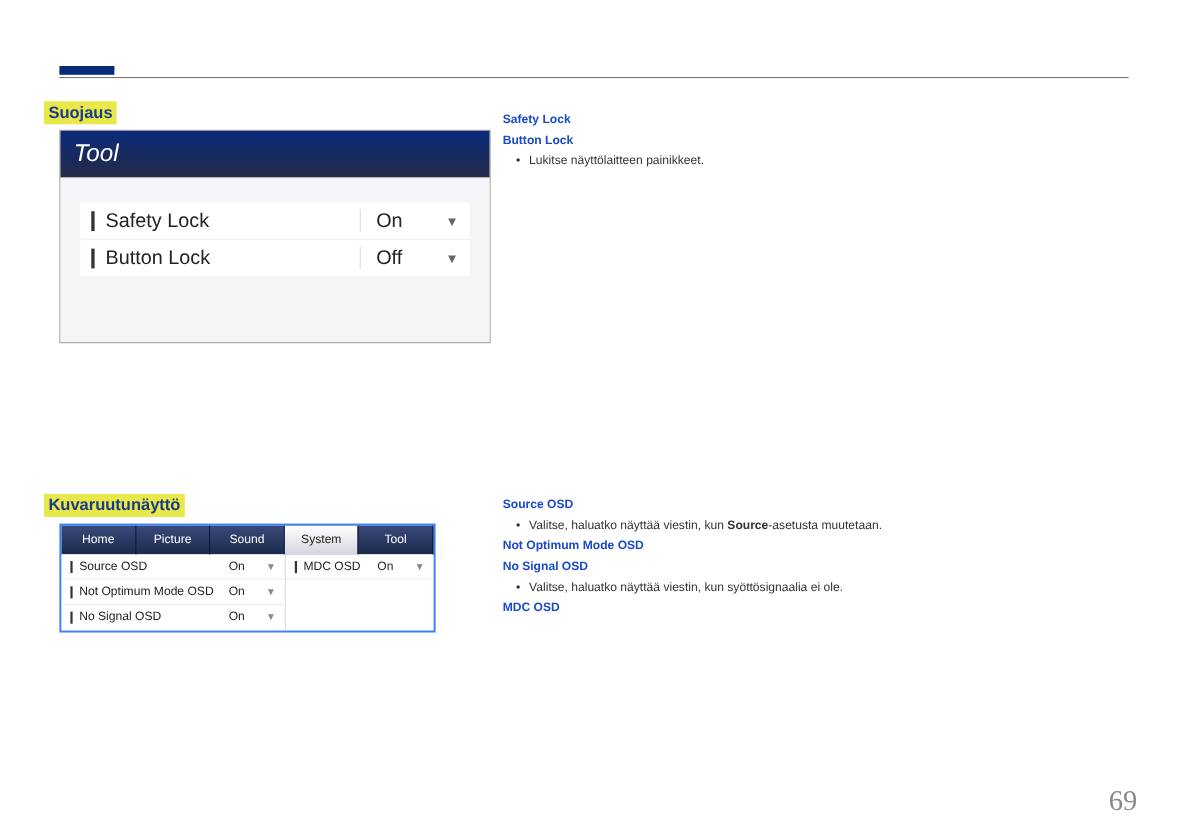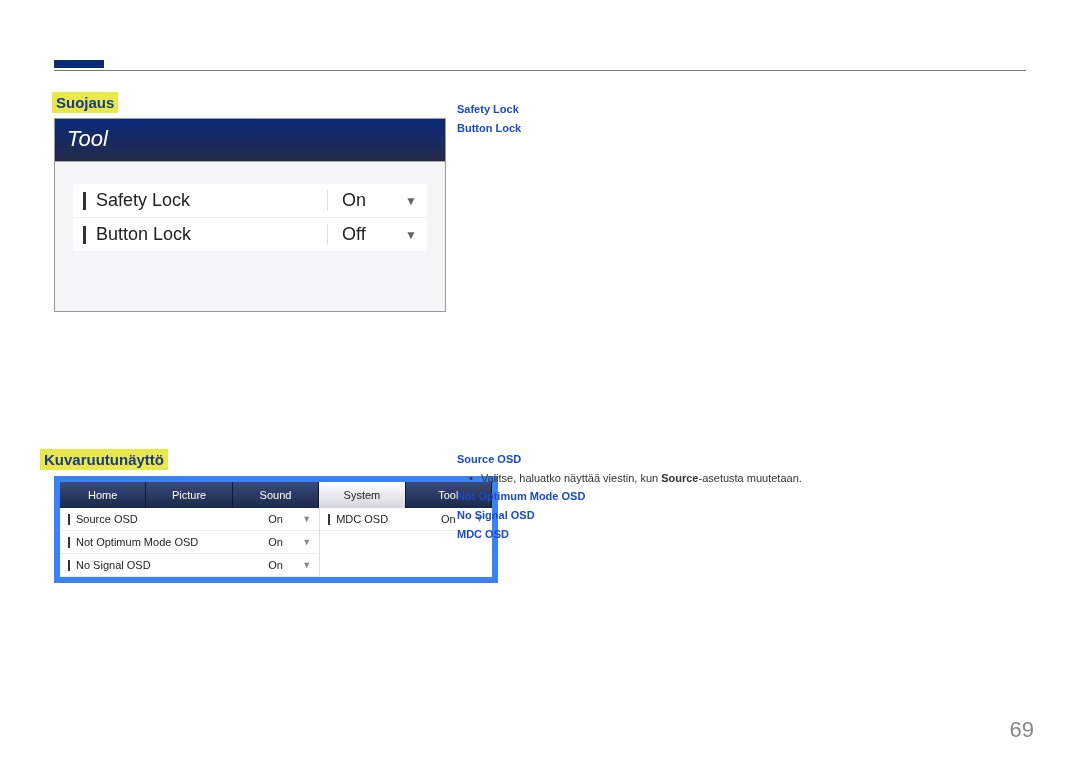--- a/index.html
+++ b/index.html
@@ -28,21 +28,21 @@
     background: #777;
   }
   .section-title {
     background: #e8e84a;
     color: #1a3a8a;
     font-size: 15px;
     font-weight: bold;
     padding: 2px 4px;
     display: inline-block;
   }
-  .s1 { position: absolute; top: 92px; left: 52px; }
+  .s1 { position: absolute; top: 92px; left: 40px; }
   .s2 { position: absolute; top: 449px; left: 40px; }
 
   
   .tool-box {
     position: absolute;
     top: 118px;
     left: 54px;
     width: 392px;
     border: 1px solid #999;
   }
@@ -92,22 +92,22 @@
   .chevron {
     color: #666;
     font-size: 12px;
   }
 
   
   .osd-box {
     position: absolute;
     top: 476px;
     left: 54px;
-    width: 444px;
-    border: 6px solid #3b82f6;
+    width: 342px;
+    border: 2px solid #3b82f6;
     font-size: 11px;
   }
   .osd-tabs {
     display: flex;
     background: linear-gradient(to bottom, #3a4a7a, #1a2a4a);
   }
   .osd-tab {
     flex: 1;
     text-align: center;
     padding: 7px 0;
@@ -171,23 +171,24 @@
     display: inline-block;
     width: 14px;
     vertical-align: top;
   }
   .bold { font-weight: bold; }
 
   .page-num {
     position: absolute;
     bottom: 20px;
     right: 46px;
-    font-size: 22px;
+    font-size: 26px;
     color: #888;
     font-weight: 300;
+    font-family: Liberation Serif, serif;
   }
 </style>
 </head>
 <body>
 
 <div class="top-bar"></div>
 <div class="top-line"></div>
 
 <div class="s1 section-title">Suojaus</div>
 
@@ -252,28 +253,30 @@
         <div class="och">▼</div>
       </div>
     </div>
   </div>
 </div>
 
 <div class="right-col rc1">
   <div class="blue-head">Safety Lock</div>
 
   <div class="blue-head">Button Lock</div>
+  <div class="li">Lukitse näyttölaitteen painikkeet.</div>
 </div>
 
 <div class="right-col rc2">
   <div class="blue-head">Source OSD</div>
   <div class="li">
     <span>Valitse, haluatko näyttää viestin, kun </span><span class="bold">Source</span><span>-asetusta muutetaan.</span>
   </div>
 
   <div class="blue-head">Not Optimum Mode OSD</div>
 
   <div class="blue-head">No Signal OSD</div>
+  <div class="li">Valitse, haluatko näyttää viestin, kun syöttösignaalia ei ole.</div>
 
   <div class="blue-head">MDC OSD</div>
 </div>
 
 <div class="page-num">69</div>
 
 </body></html>

